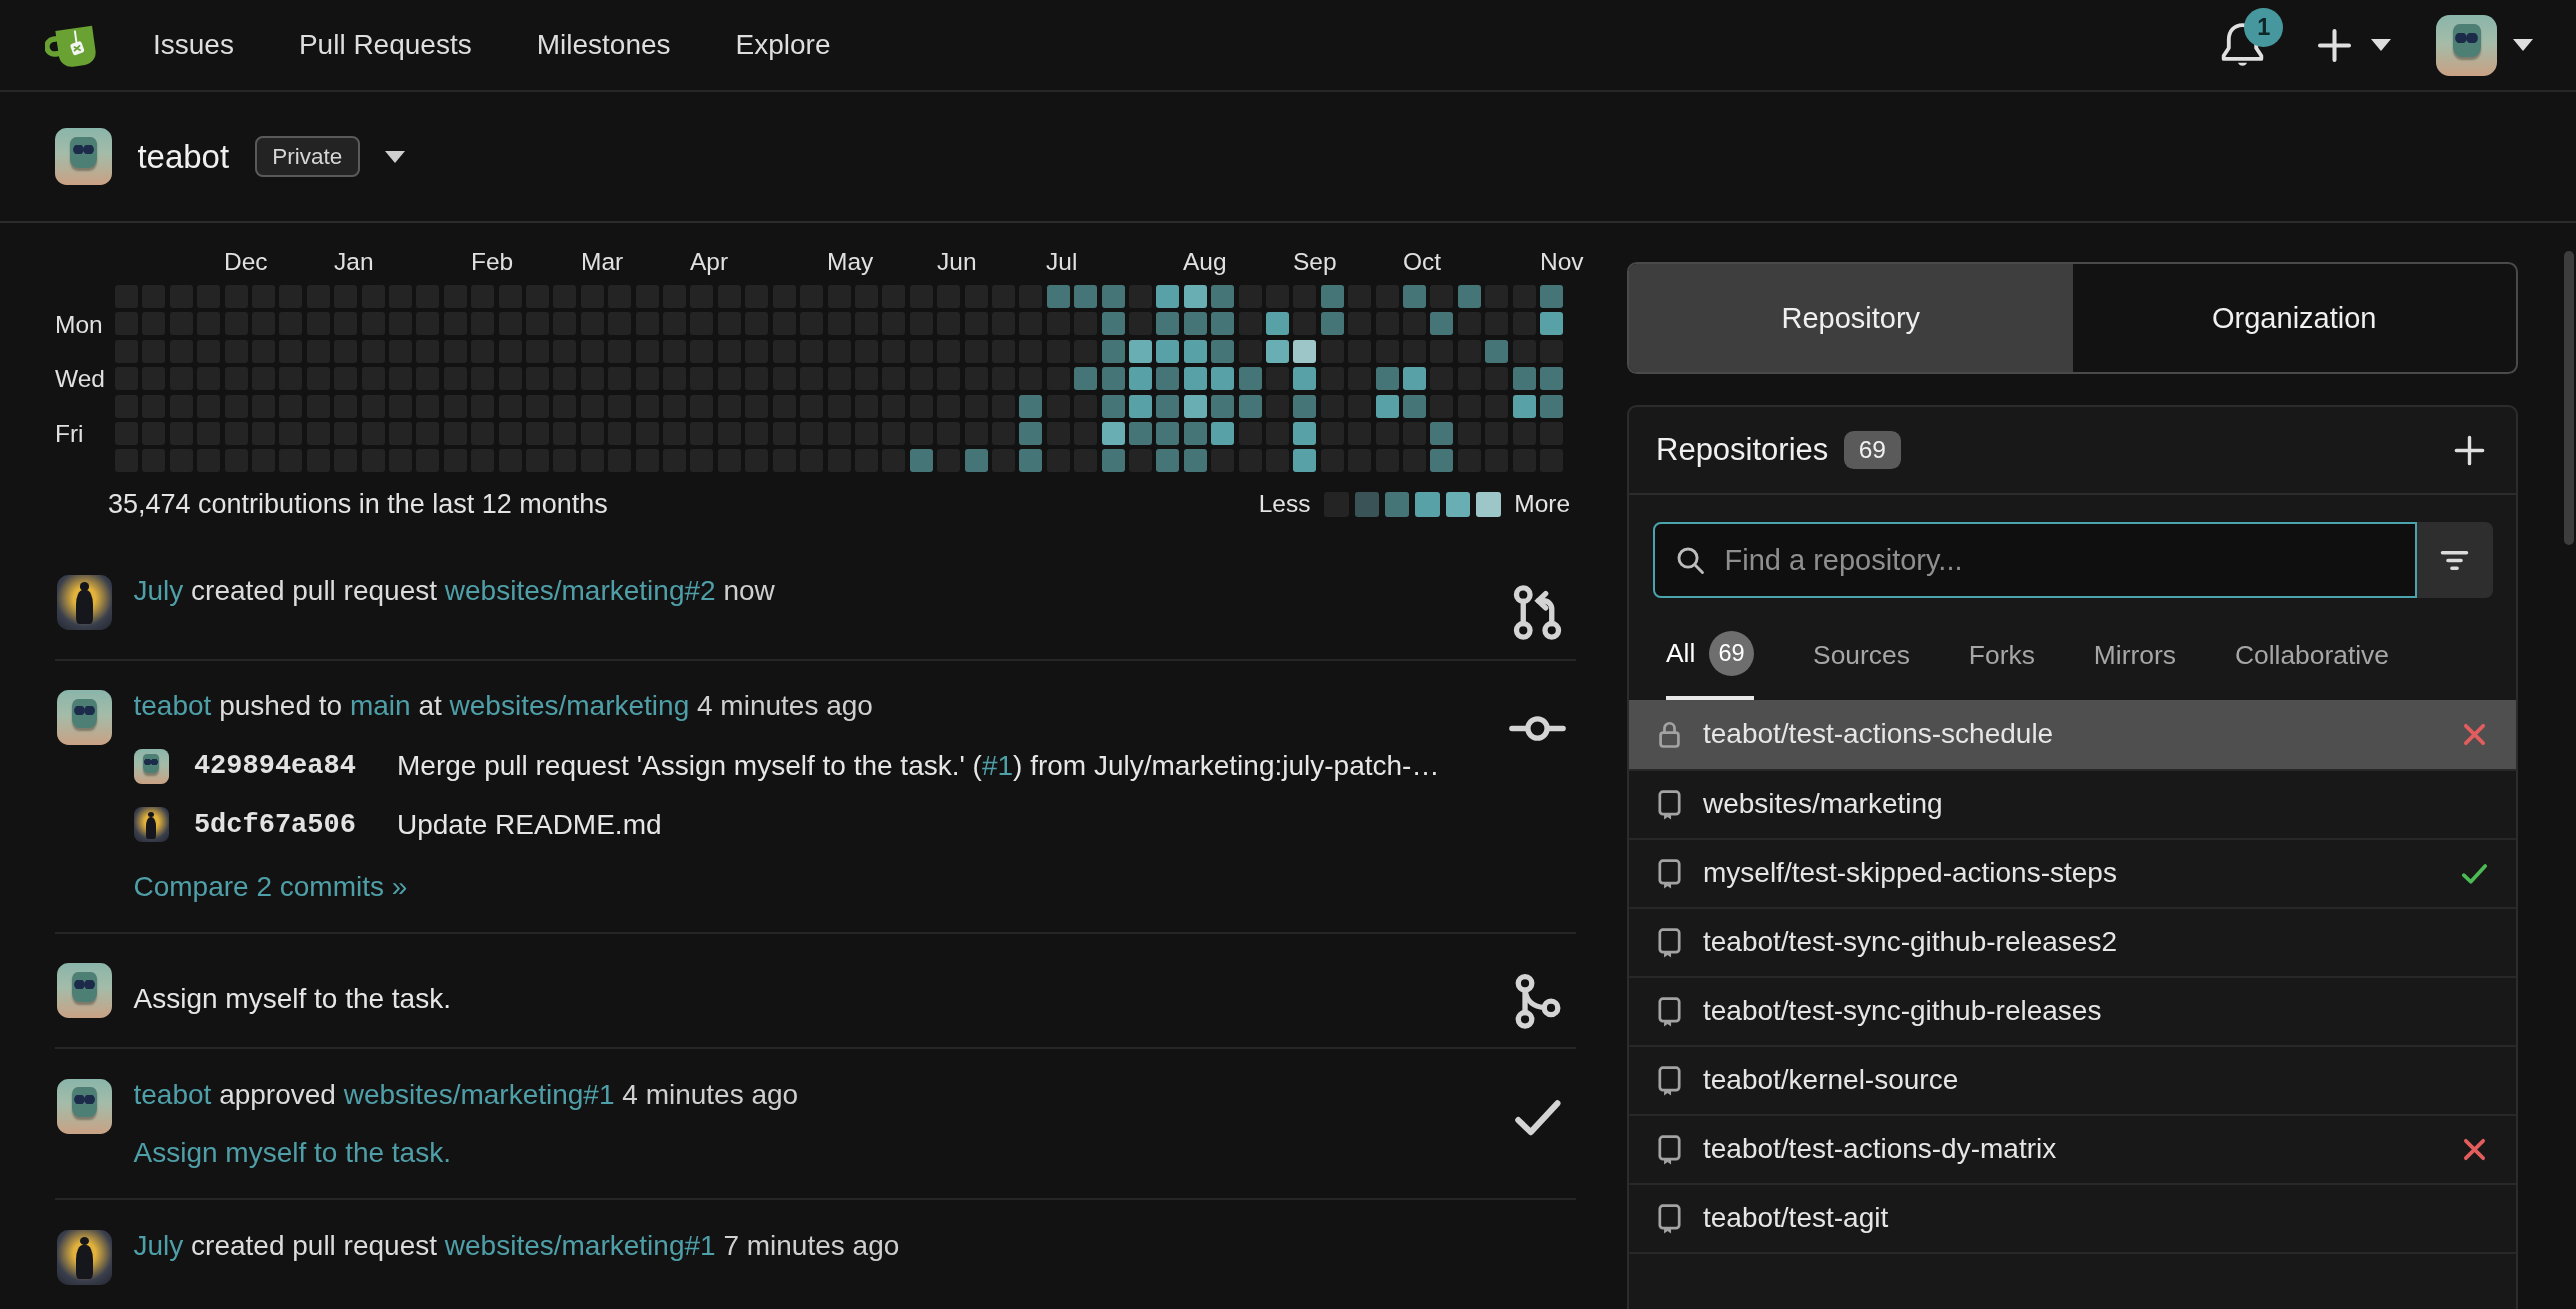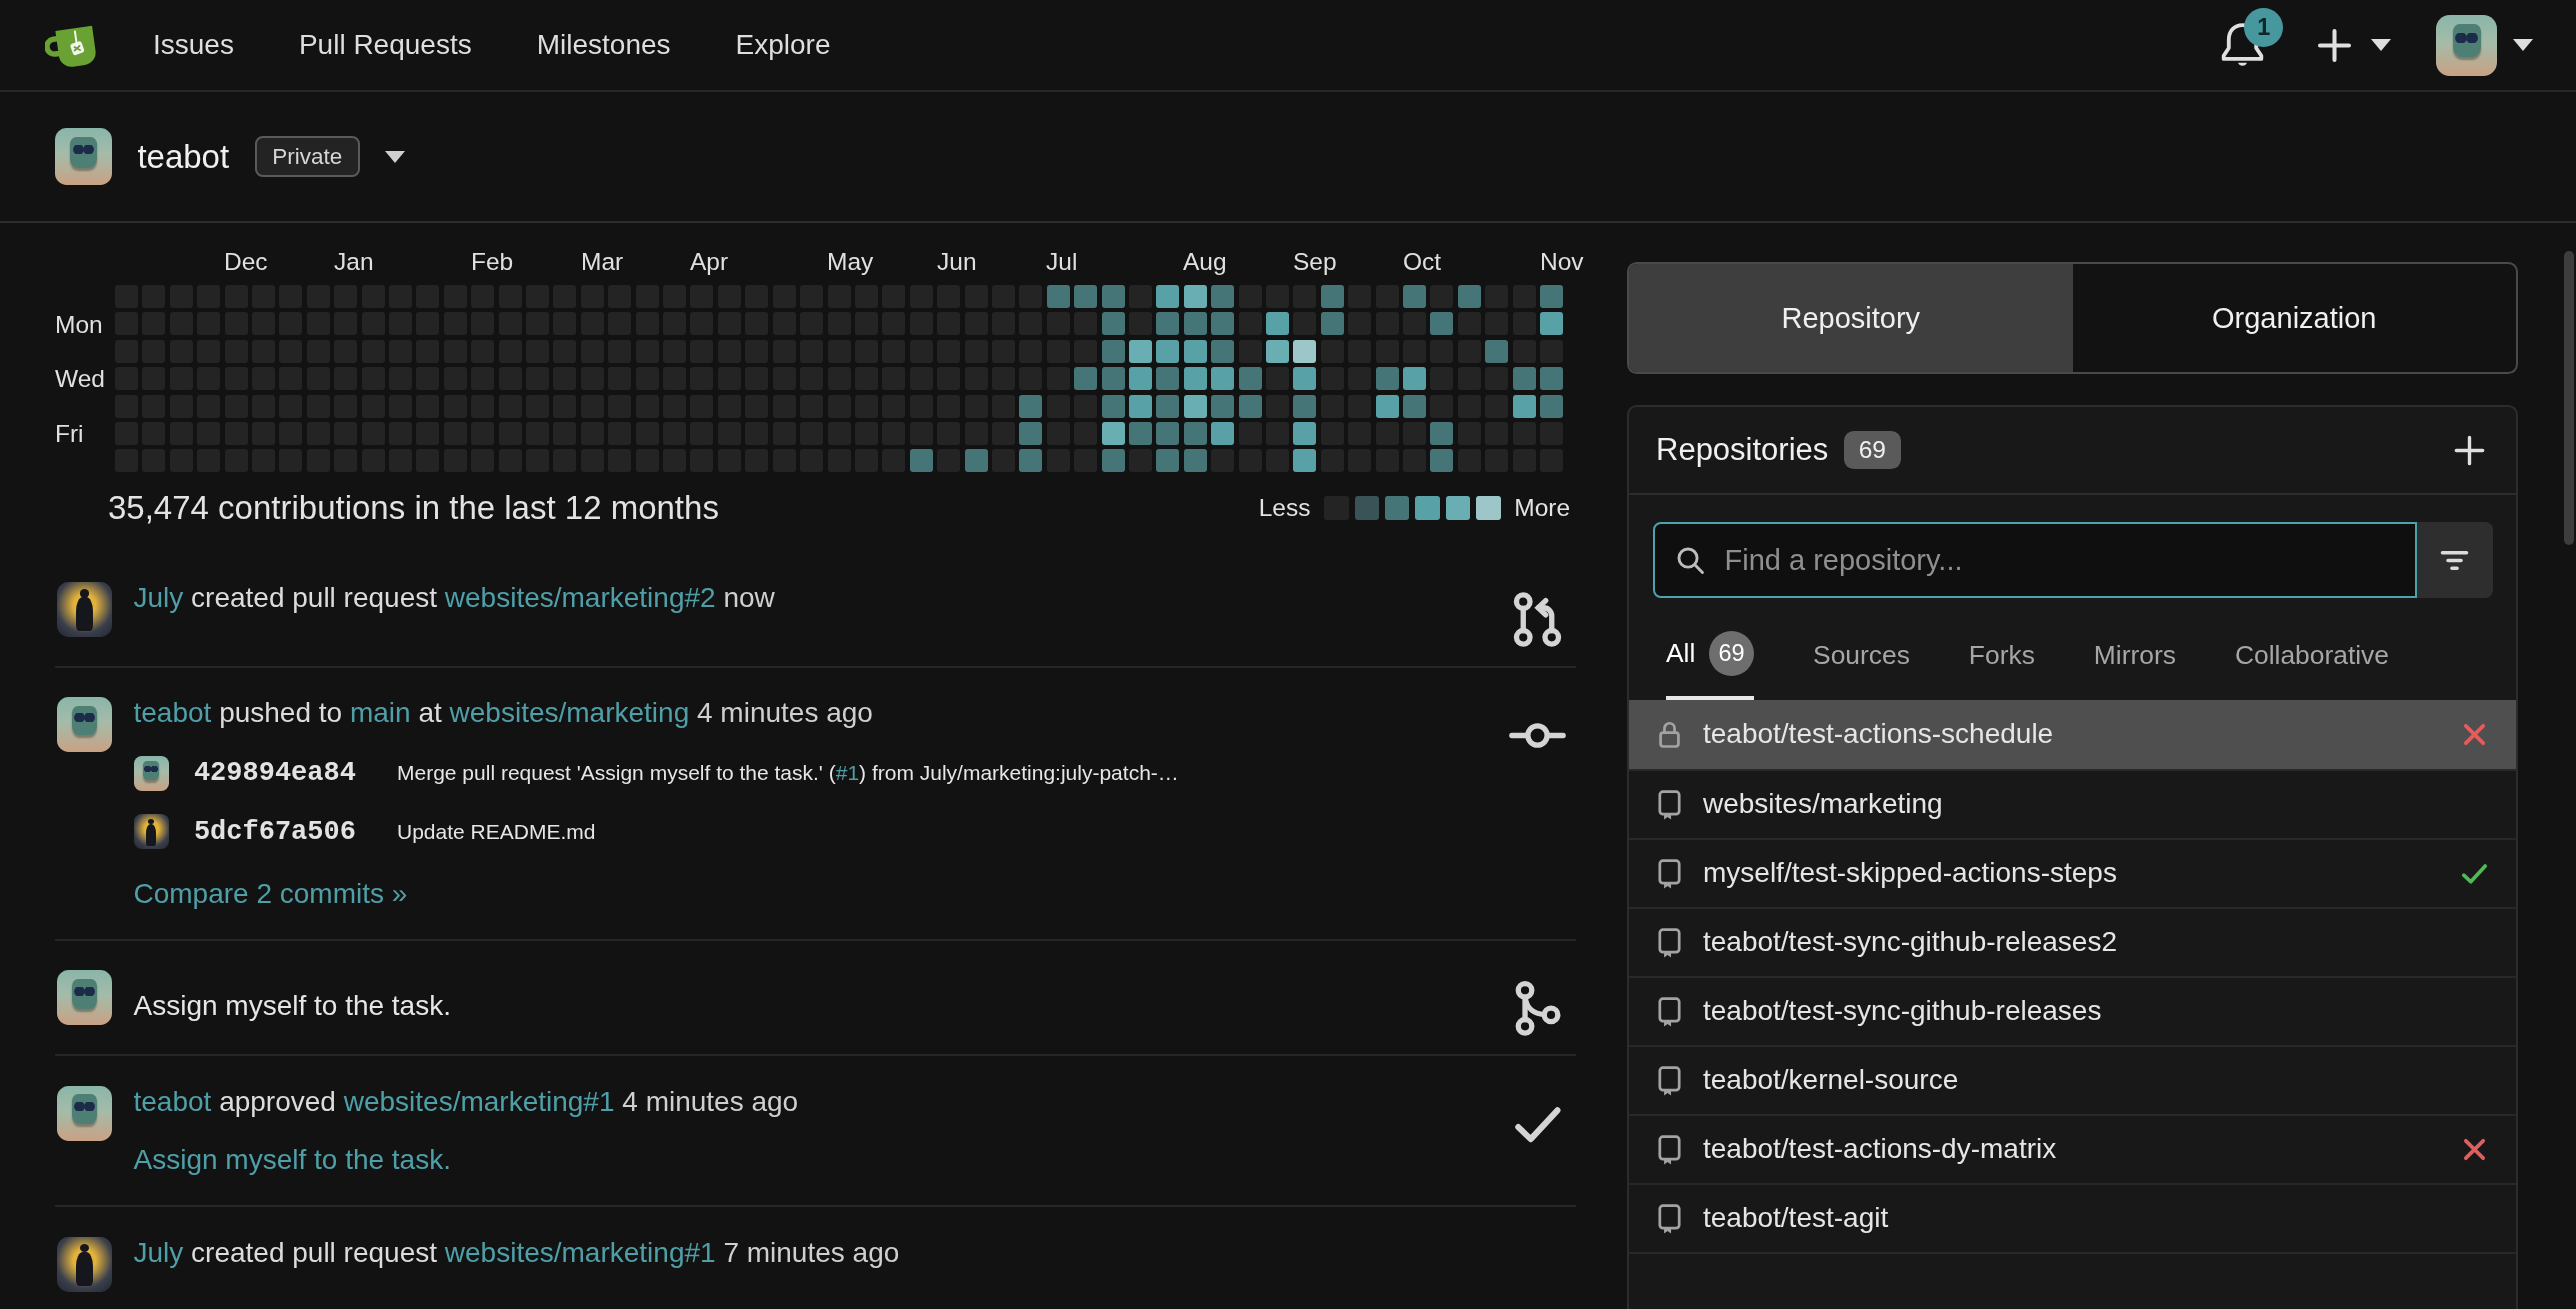--- a/index.html
+++ b/index.html
@@ -41,41 +41,41 @@
   .right-col { width:891px; margin-left:51px; }
 
   
   .heatmap { position:relative; margin-top:25.4px; height:223px; }
   .hm-month { position:absolute; top:0; font-size:24.5px; color:#e0e0e0; }
   .hm-day { position:absolute; left:0; font-size:24.5px; color:#e0e0e0; }
   .hm-grid { position:absolute; left:60px; top:37px; width:1448px; height:187px; }
   .hm-cell { position:absolute; width:22.5px; height:22.5px; border-radius:2.9px; }
   .hm-footer { display:flex; justify-content:space-between; align-items:center;
                margin-top:17.6px; padding-left:53px; width:1521px; }
-  .hm-summary { font-size:33px; color:#e3e3e3; }
+  .hm-summary { font-size:27px; color:#e3e3e3; }
   .hm-legend { display:flex; align-items:center; gap:7.8px; }
   .hm-legend .lbl { font-size:24.5px; color:#e3e3e3; margin:0 5.9px; }
   .legend-sq { width:24.5px; height:24.5px; border-radius:2.9px; }
 
   
   .feed { margin-top:25.4px; }
   .feed-item { display:flex; gap:21.5px; padding:25.4px 0 29px 2px; position:relative; }
   .feed-item + .feed-item { border-top:2px solid #262626; }
   .feed-avatar { width:55px; height:55px; border-radius:11.7px; margin-top:3.9px; }
   .feed-main { flex:1; min-width:0; }
   .feed-title { font-size:28px; line-height:39px; color:#dcdcdc; white-space:nowrap; overflow:hidden; }
   .feed-title .link { color:#4f9fa9; cursor:pointer; }
   .feed-title .time { color:#cfcfcf; }
   .feed-body { margin-top:23.5px; font-size:28px; color:#e6e6e6; }
   .feed-body.link { color:#4f9fa9; cursor:pointer; }
   .feed-icon { position:absolute; right:9.8px; top:39px; width:57px; height:57px; color:#d4d4d4; }
   .commit-row { display:flex; align-items:center; gap:25.4px; margin-top:23.5px; }
   .mini-avatar { width:35px; height:35px; border-radius:7.8px; }
   .commit-sha { font-family:"Liberation Mono", monospace; font-weight:bold; font-size:27px; color:#e3e3e3; cursor:pointer; }
-  .commit-msg { font-size:21px; color:#e6e6e6; white-space:nowrap; overflow:hidden; max-width:1174px; margin-left:15.7px; }
+  .commit-msg { font-size:28px; color:#e6e6e6; white-space:nowrap; overflow:hidden; max-width:1174px; margin-left:15.7px; }
   .commit-msg .link { color:#4f9fa9; cursor:pointer; }
   .compare-link { display:inline-block; margin-top:29px; color:#4f9fa9; font-size:28px; cursor:pointer; }
 
   
   .seg-tabs { display:flex; margin-top:39px; border:2px solid #4a4a4a; border-radius:9.8px;
               overflow:hidden; height:112px; }
   .seg-tab { flex:1; display:flex; align-items:center; justify-content:center;
              font-size:29px; color:#f0f0f0; cursor:pointer; background:transparent; }
   .seg-tab.active { background:#3e3e3e; }
   .panel { margin-top:31px; border:2px solid #2c2c2c; border-radius:9.8px; background:#181818;

